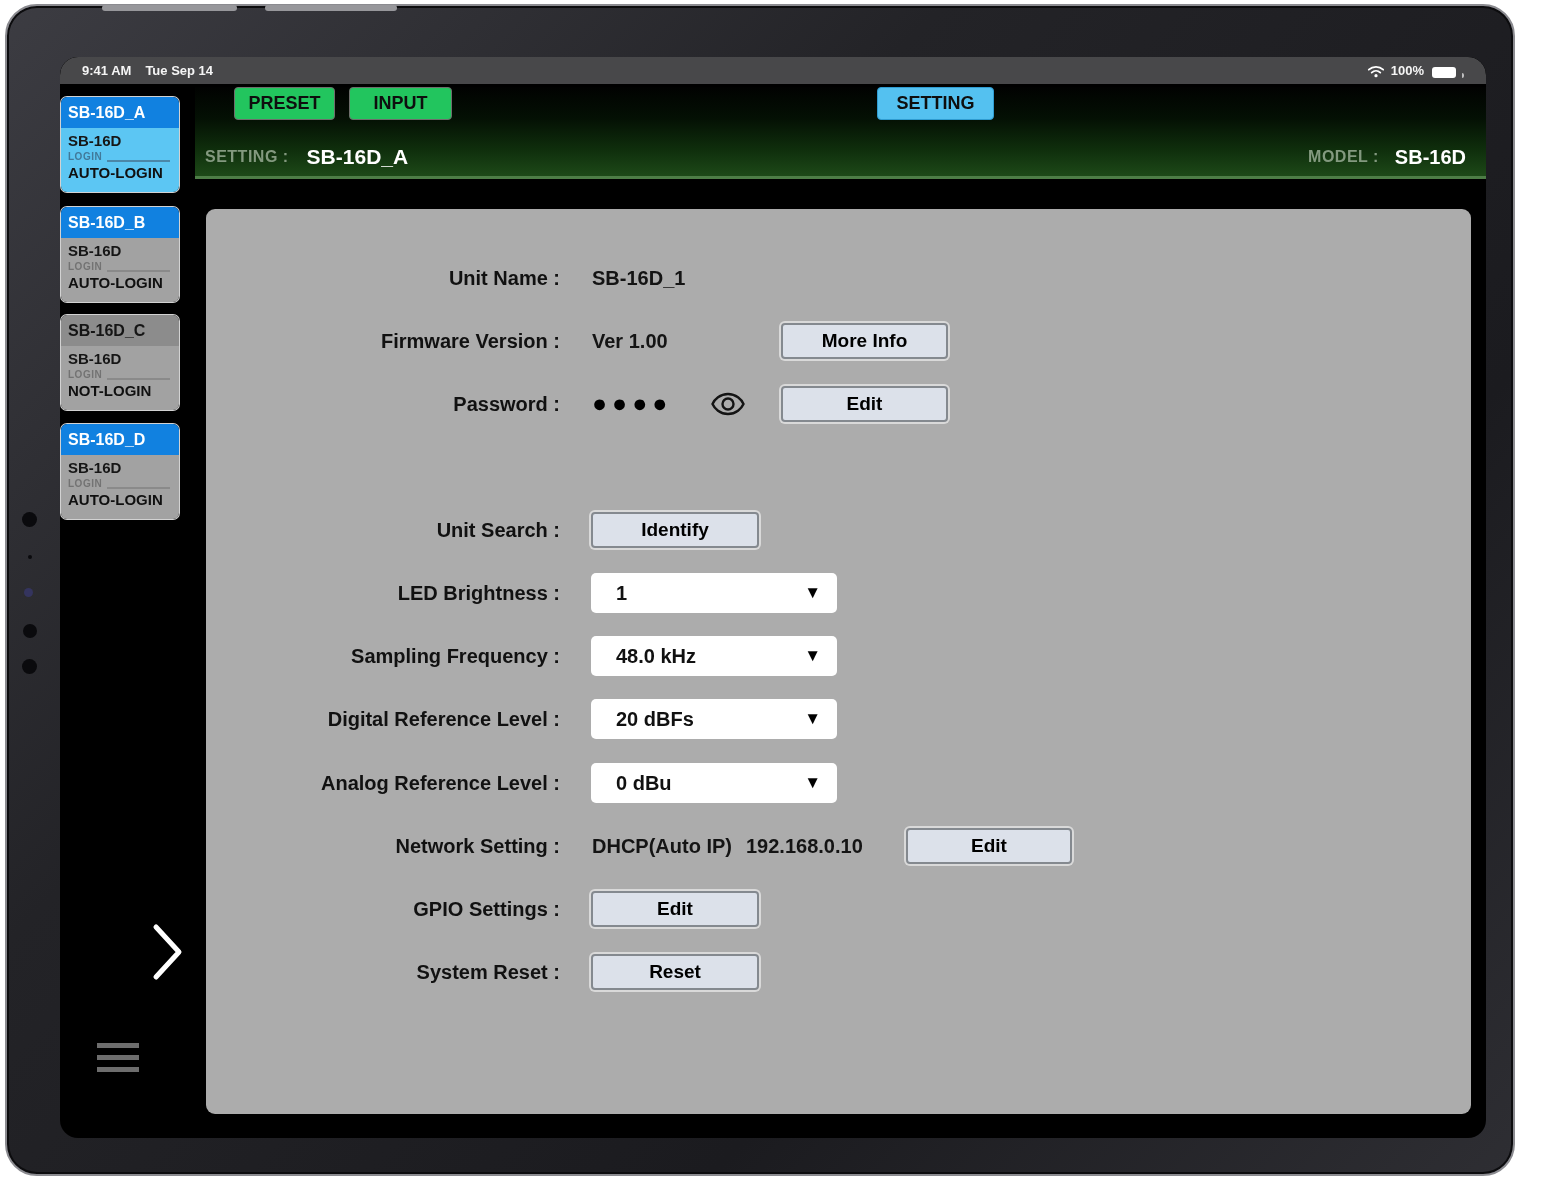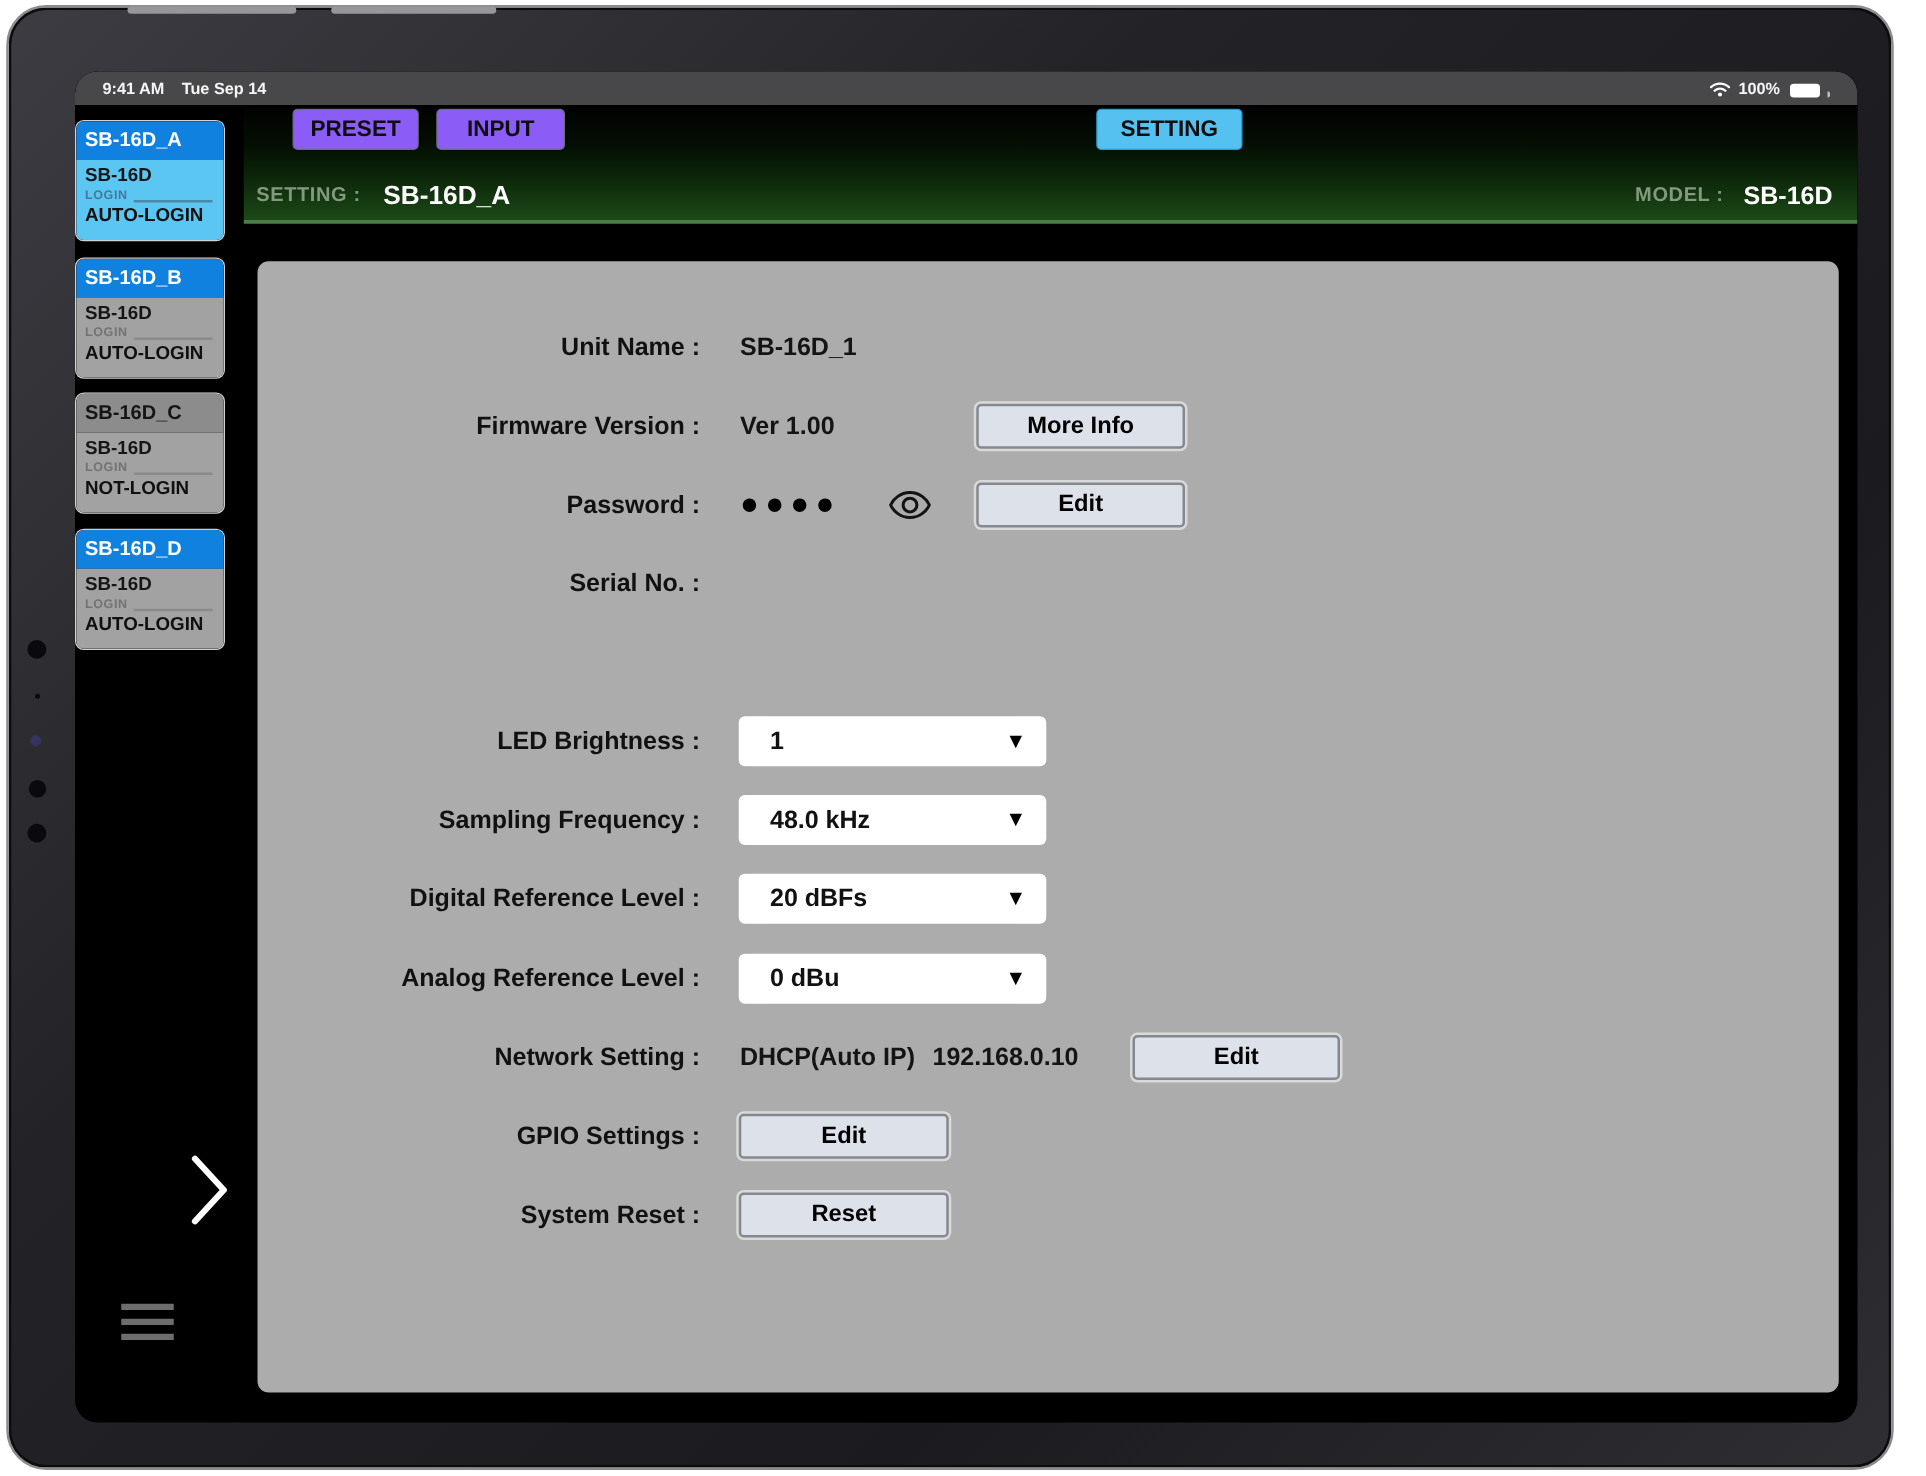--- a/index.html
+++ b/index.html
@@ -32,21 +32,21 @@
   .sb-left{display:flex;gap:14px;align-items:center;}
   .sb-right{margin-left:auto;display:flex;gap:6px;align-items:flex-end;}
   .batt{width:24px;height:11px;border-radius:3px;background:#fff;position:relative;margin-left:2px;}
   .batt-nub{width:2px;height:5px;background:rgba(255,255,255,.65);border-radius:0 2px 2px 0;}
 
   
   .hdr{position:absolute;left:135px;top:30px;width:1291px;height:92px;
     background:linear-gradient(180deg,#010201 0%,#041004 35%,#0f2e0c 70%,#1d4918 100%);
     border-bottom:3px solid #4d7d46;}
   .tab{position:absolute;top:30px;height:33px;display:flex;align-items:center;justify-content:center;
-    font-size:18px;font-weight:700;color:#0e0e0e;background:#8b5cf6;border:1px solid #6e6e6c;
+    font-size:18px;font-weight:700;color:#0e0e0e;background:#22c55e;border:1px solid #6e6e6c;
     border-radius:4px;cursor:default;}
   .tab.preset{left:174px;width:101px;}
   .tab.input{left:289px;width:103px;}
   .tab.setting{left:817px;width:117px;background:#54c1f0;border-color:#2f9cd1;}
   .nickrow{position:absolute;left:145px;right:20px;top:80px;height:40px;display:flex;align-items:center;}
   .nicklabel{font-size:16px;font-weight:700;color:#83997f;letter-spacing:.5px;}
   .nickval{font-size:21px;font-weight:700;color:#fff;margin-left:18px;}
   .nickspacer{flex:1;}
   .modelval{font-size:20px;font-weight:700;color:#fff;margin-left:16px;}
 
@@ -216,25 +216,25 @@
           <div class="pwdots">●●●●</div>
           <div class="eye">
             <svg width="36" height="26" viewBox="0 0 36 26">
               <path d="M18 3 C10 3 4.5 8.5 2.5 13 C4.5 17.5 10 23 18 23 C26 23 31.5 17.5 33.5 13 C31.5 8.5 26 3 18 3 Z" fill="none" stroke="#141414" stroke-width="2.4"></path>
               <circle cx="18" cy="13" r="5.5" fill="none" stroke="#141414" stroke-width="2.4"></circle>
             </svg>
           </div>
           <div class="btn col2">Edit</div>
         </div>
 
-        <div class="row r4">
-          <div class="rlabel">Serial No. :</div>
-          <div class="rval"></div>
-        </div>
-
+
+        <div class="row r5">
+          <div class="rlabel">Unit Search :</div>
+          <div class="btn col1">Identify</div>
+        </div>
 
         <div class="row r6">
           <div class="rlabel">LED Brightness :</div>
           <div class="dropdown">
             <span class="dd-val">1</span>
             <span class="dd-arrow">▼</span>
           </div>
         </div>
 
         <div class="row r7">

